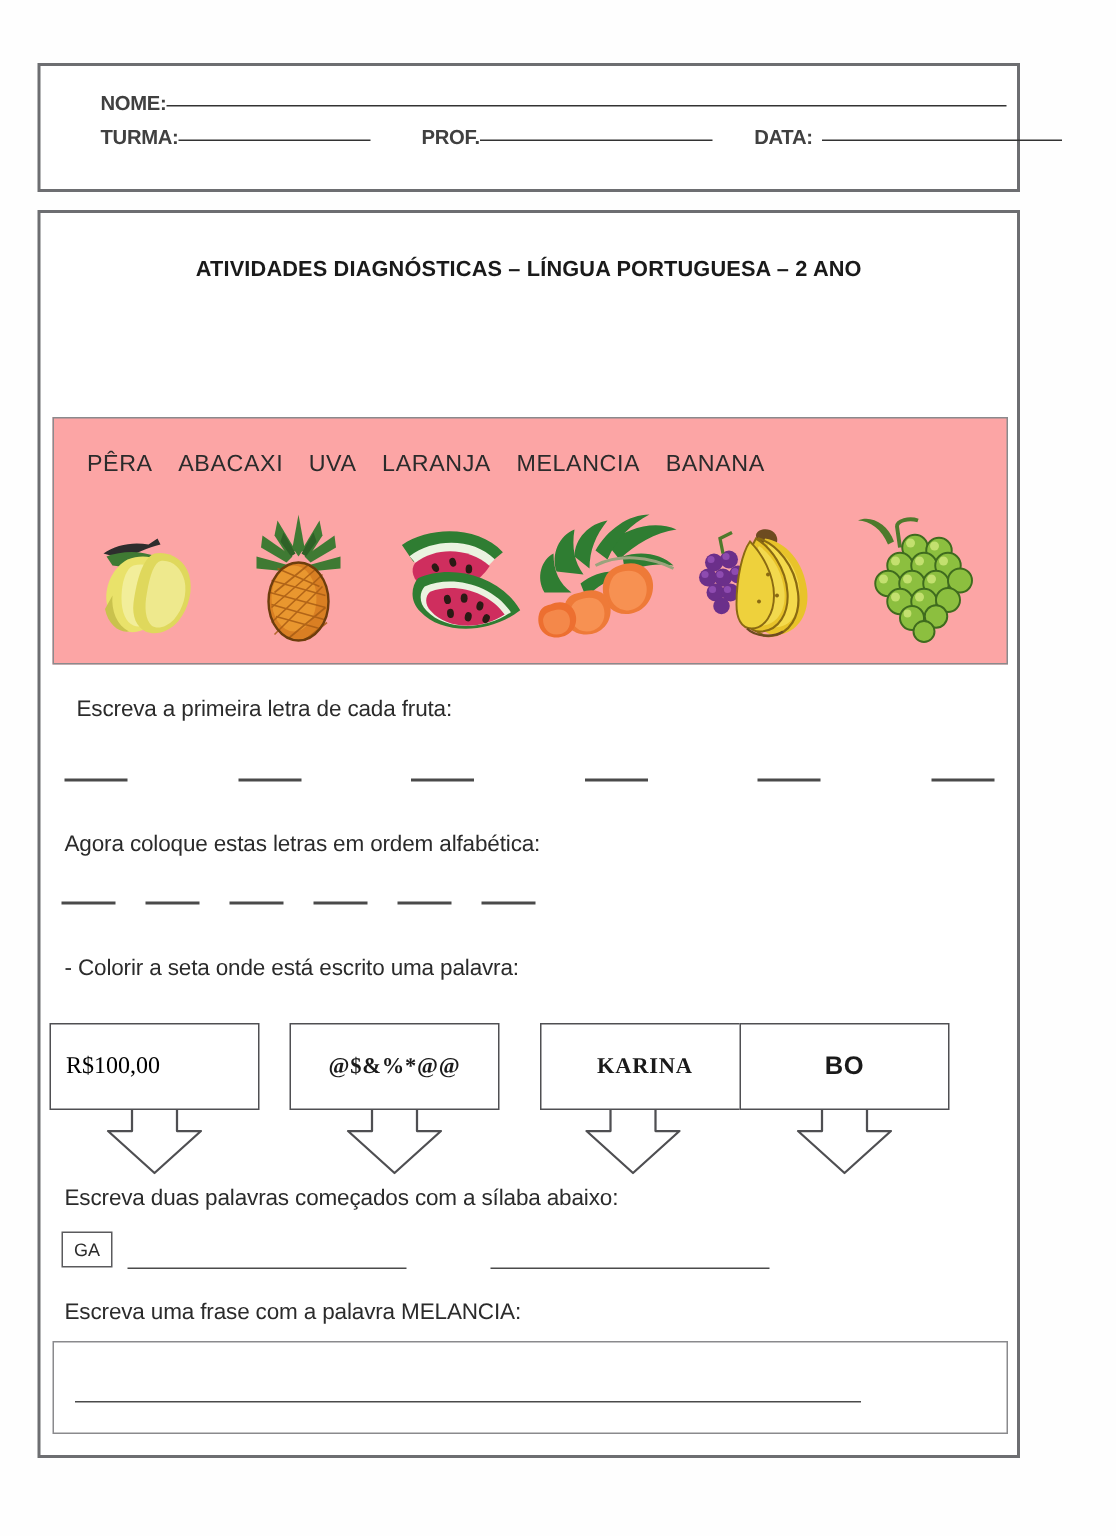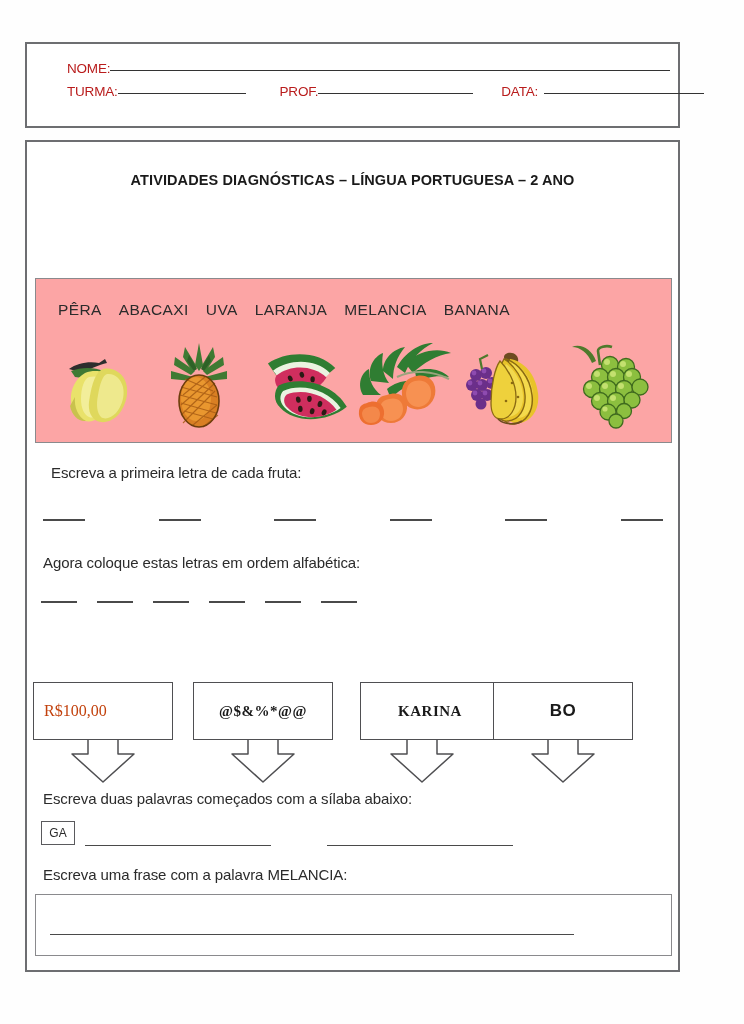--- a/index.html
+++ b/index.html
@@ -38,24 +38,24 @@
   .header-row {
     position: absolute;
     left: 12px;
     display: flex;
     align-items: baseline;
     white-space: nowrap;
   }
   .header-row.r1 { top: 17px; }
   .header-row.r2 { top: 40px; }
   .hl {
-    font-weight: normal;
+    font-weight: bold;
     font-size: 13.5px;
     letter-spacing: -0.2px;
-    color: #b91c1c;
+    color: #404040;
     padding-left: 28px;
   }
   .rule {
     display: inline-block;
     border-bottom: 1.6px solid #333;
     height: 1px;
     position: relative;
     top: -2px;
   }
   .rule.w-nome { width: 560px; }
@@ -166,21 +166,21 @@
     display: flex;
     align-items: center;
     justify-content: center;
     position: relative;
     z-index: 2;
   }
   .arrow-card.left-align { justify-content: flex-start; padding-left: 10px; }
   .card-text-serif {
     font-family: "Liberation Serif", serif;
     font-size: 16px;
-    color: #c2410c;
+    color: #000000;
   }
   .card-text-serif-b {
     font-family: "Liberation Serif", serif;
     font-weight: bold;
     font-size: 15px;
     color: #1a1a1a;
     letter-spacing: 0.5px;
   }
   .card-text-sans-b {
     font-weight: bold;
@@ -457,20 +457,21 @@
     <div class="prompt" style="left:16px; top:412px;">Agora coloque estas letras em ordem alfabética:</div>
     <div class="dash-row" style="left:14px; top:458px;">
       <span class="dash" style="width:36px; margin-right:20px;"></span>
       <span class="dash" style="width:36px; margin-right:20px;"></span>
       <span class="dash" style="width:36px; margin-right:20px;"></span>
       <span class="dash" style="width:36px; margin-right:20px;"></span>
       <span class="dash" style="width:36px; margin-right:20px;"></span>
       <span class="dash" style="width:36px;"></span>
     </div>
 
+    <div class="prompt" style="left:16px; top:495px;">- Colorir a seta onde está escrito  uma palavra:</div>
 
     <div class="arrow-area">
 
       <div class="arrow-item" style="left:6px;">
         <div class="arrow-card left-align">
           <span class="card-text-serif">R$100,00</span>
         </div>
         <svg class="arrow-glyph" width="74" height="46" viewBox="0 0 74 46">
           <path d="M22 0 L22 16 L6 16 L37 44 L68 16 L52 16 L52 0" fill="#ffffff" stroke="#4f4f52" stroke-width="1.5" stroke-linejoin="round"></path>
         </svg>

